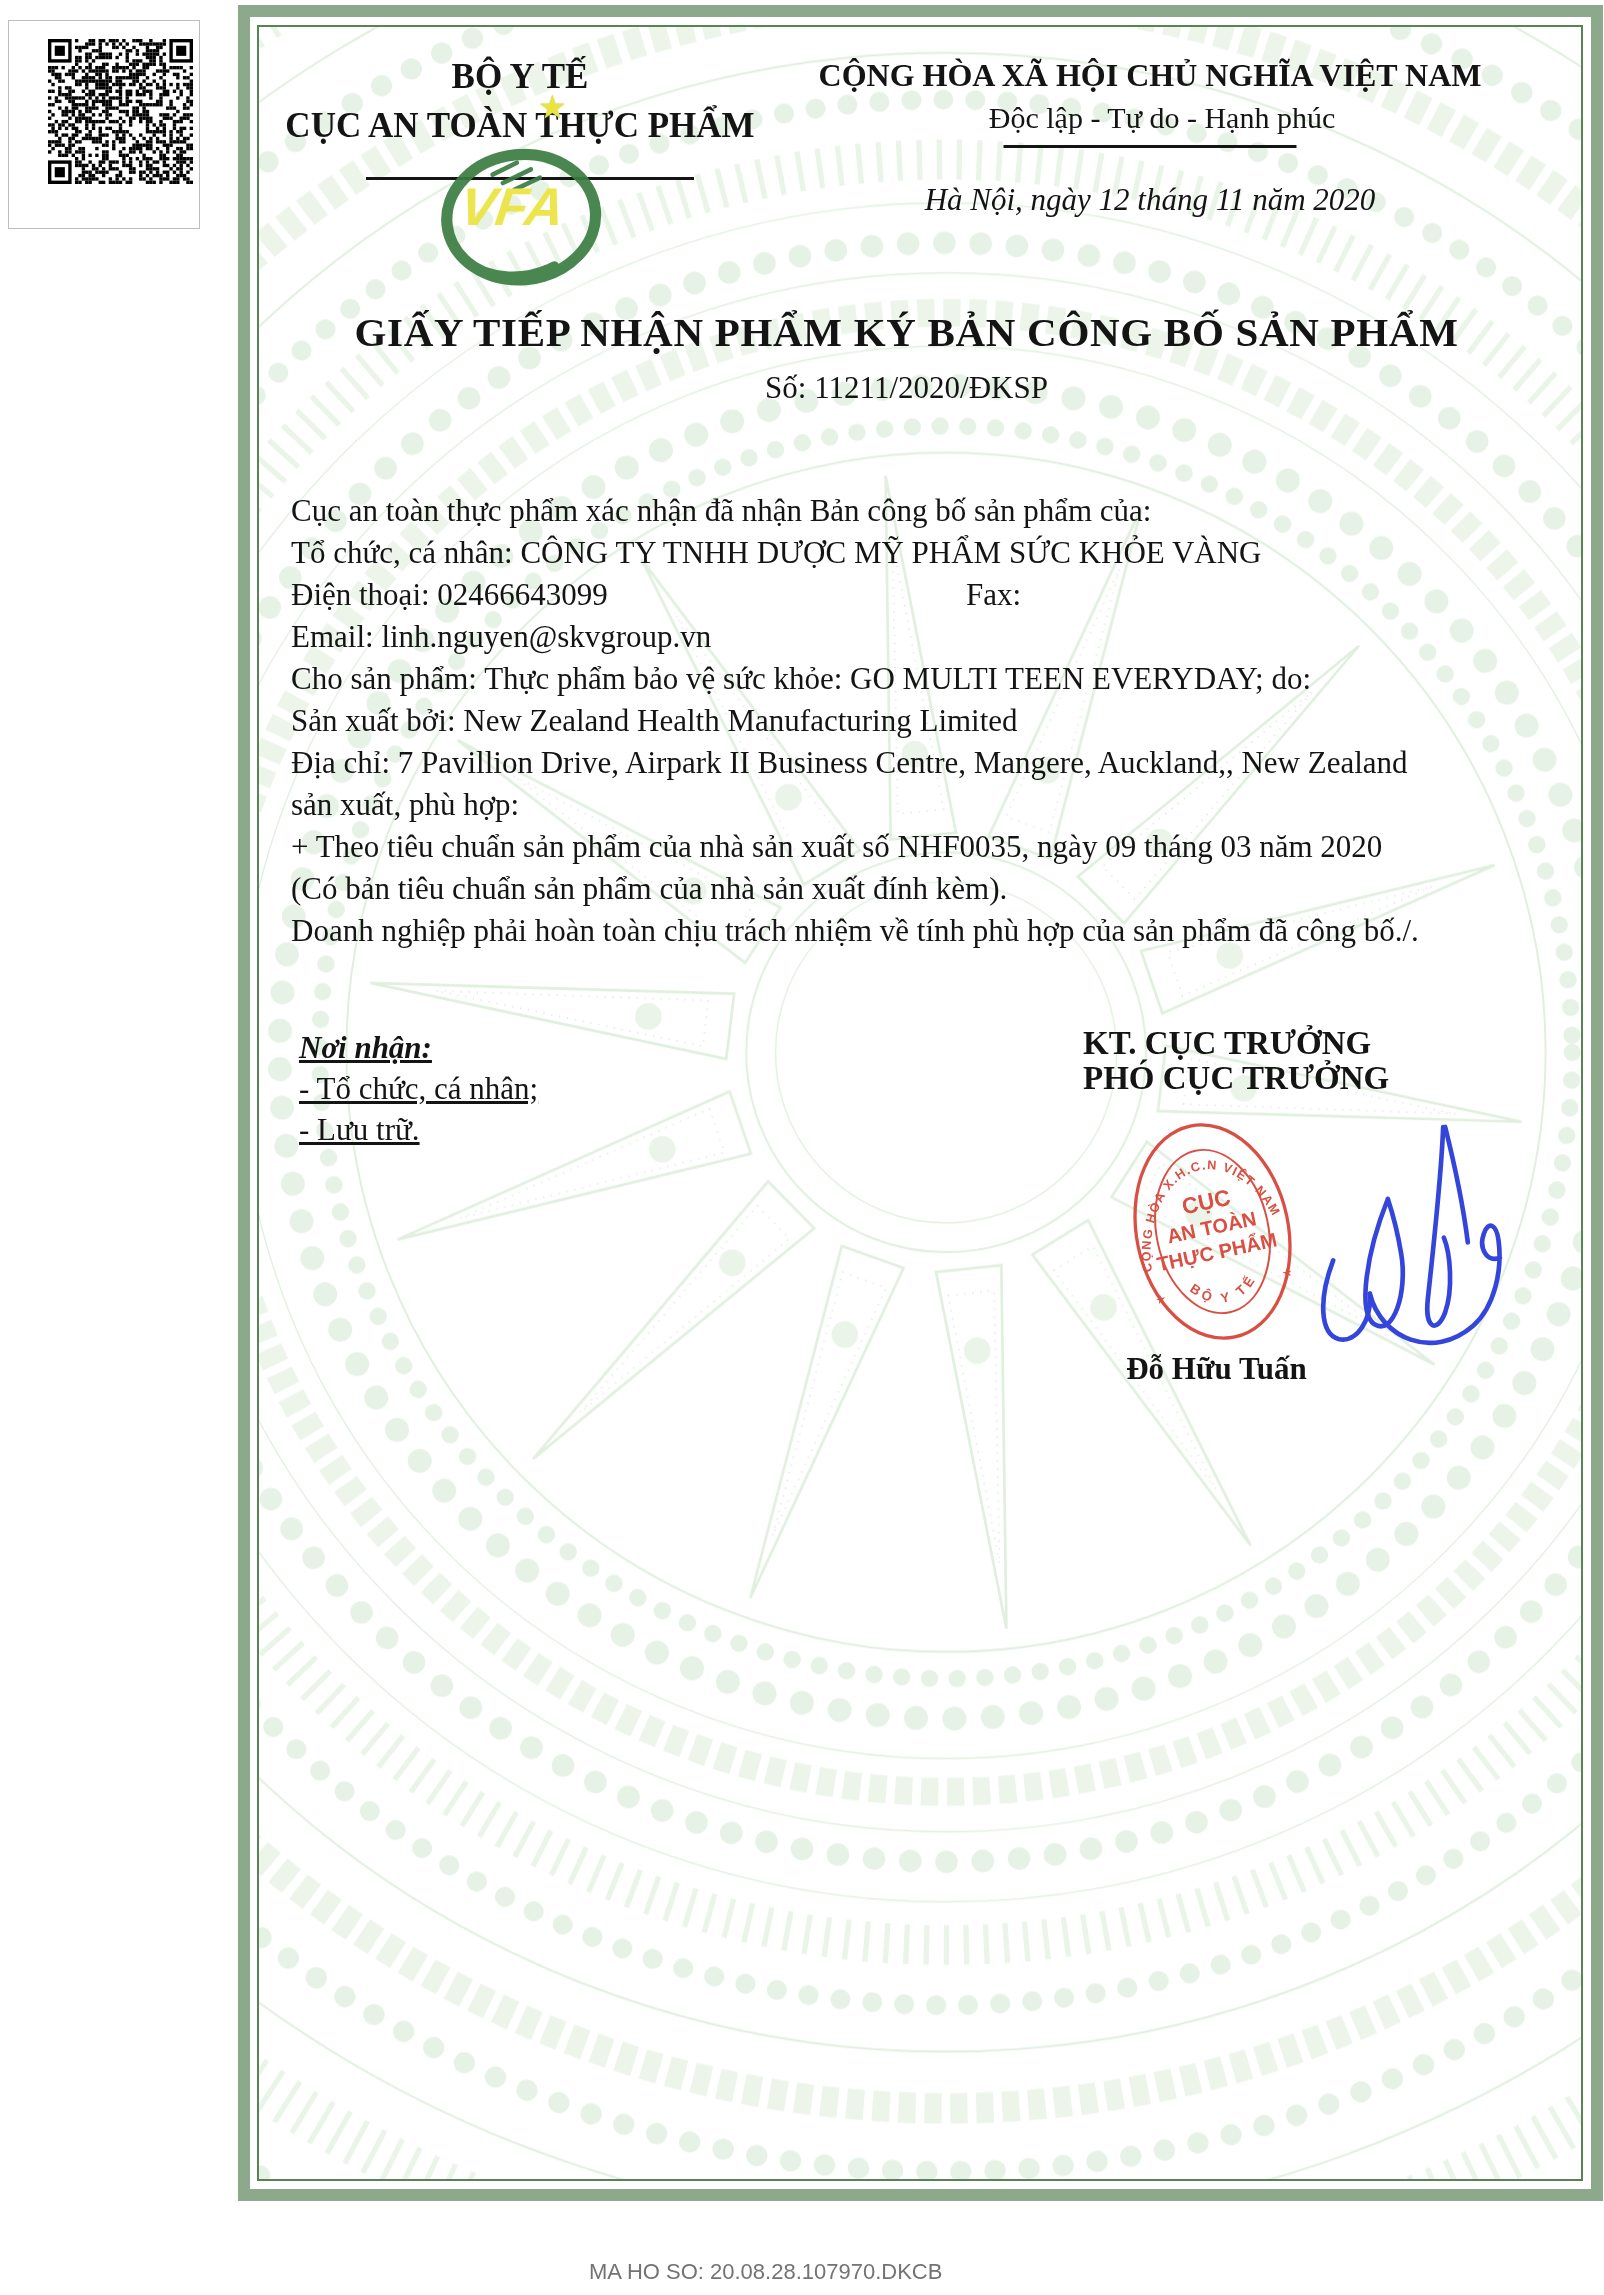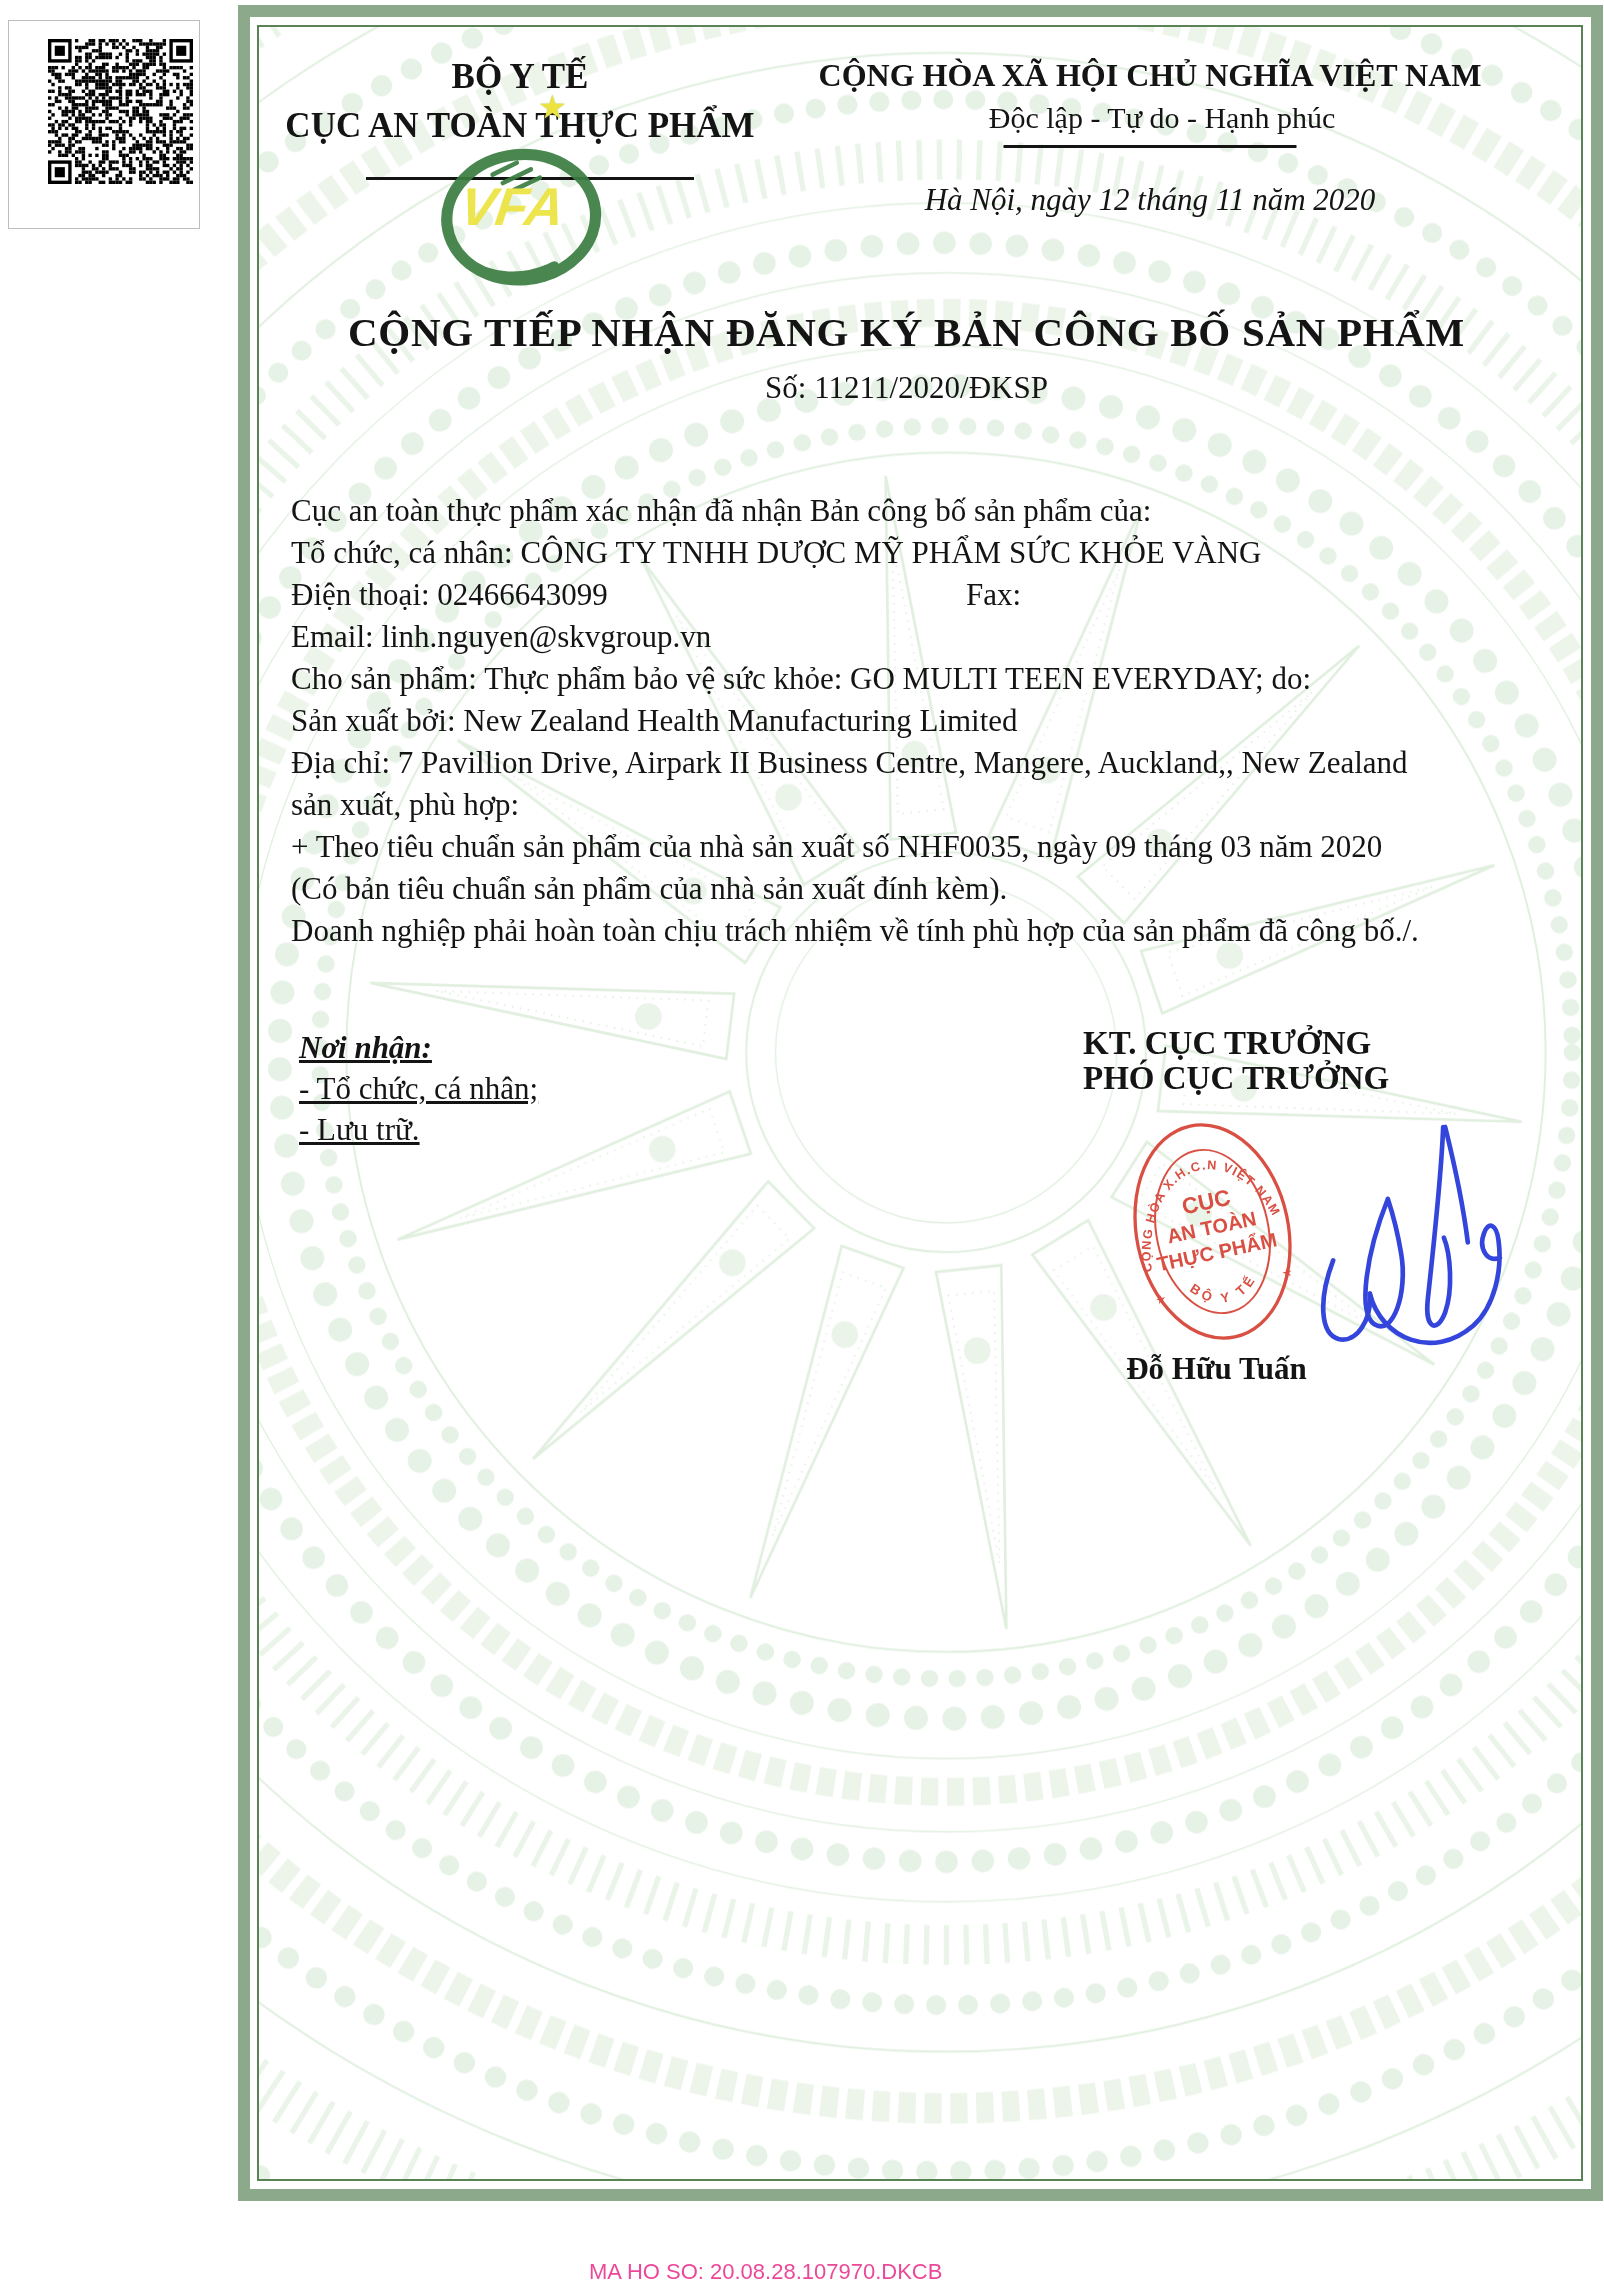--- a/index.html
+++ b/index.html
@@ -53,21 +53,21 @@
   .recip .it{font-size:31px;height:41px;line-height:41px;}
   .authority{left:1083px;top:1026px;width:360px;}
   .authority div{font-size:33px;font-weight:bold;height:35px;line-height:35px;white-space:nowrap;}
 
   .stamp-svg{left:1126px;top:1114px;width:173px;height:235px;z-index:5;}
   .sig-svg{left:1233px;top:1099px;width:287px;height:320px;z-index:6;}
   .signer{left:1073px;top:1351px;width:287px;text-align:center;
           font-size:31px;font-weight:bold;white-space:nowrap;z-index:7;}
 
   .footer-code{left:589px;top:2259px;font-family:"Liberation Sans","DejaVu Sans",sans-serif;
-               font-size:22px;letter-spacing:0px;color:#ec4899;}
+               font-size:22px;letter-spacing:0px;color:#737373;}
 
   
   .st-red{stroke:var(--stamp-red,#d64133);fill:none;}
   .st-red-t{fill:var(--stamp-red,#d64133);font-family:"Liberation Sans","DejaVu Sans",sans-serif;font-weight:bold;}
   .sig-stroke{stroke:var(--signature-blue,#2a3bdb);fill:none;stroke-width:7;
               stroke-linecap:round;stroke-linejoin:round;}
   .logo-ring{stroke:var(--logo-green,#3b7d42);fill:none;}
   .logo-txt{fill:var(--logo-yellow,#ece33f);font-family:"Liberation Sans",sans-serif;
             font-weight:bold;font-style:italic;}
 </style>
@@ -1000,21 +1000,21 @@
   <div class="abs vfa-star">★</div>
 
   <div class="abs hdr-right">
     <div class="center-abs l1">CỘNG HÒA XÃ HỘI CHỦ NGHĨA VIỆT NAM</div>
     <div class="center-abs l2">Độc lập - Tự do - Hạnh phúc</div>
     <div class="center-abs rule-right"></div>
     <div class="center-abs dateline">Hà Nội, ngày 12 tháng 11 năm 2020</div>
   </div>
 
   <div class="abs title-wrap">
-    <div class="center-abs doc-title">CỘNG TIẾP NHẬN ĐĂNG KÝ BẢN CÔNG BỐ SẢN PHẨM</div>
+    <div class="center-abs doc-title">GIẤY TIẾP NHẬN PHẨM KÝ BẢN CÔNG BỐ SẢN PHẨM</div>
     <div class="center-abs doc-number">Số: 11211/2020/ĐKSP</div>
   </div>
 
   <div class="abs body-wrap">
     <div class="bline">Cục an toàn thực phẩm xác nhận đã nhận Bản công bố sản phẩm của:</div>
     <div class="bline">Tổ chức, cá nhân: CÔNG TY TNHH DƯỢC MỸ PHẨM SỨC KHỎE VÀNG</div>
     <div class="bline">
       <span>Điện thoại: 02466643099</span>
       <span class="fax">Fax:</span>
     </div>

